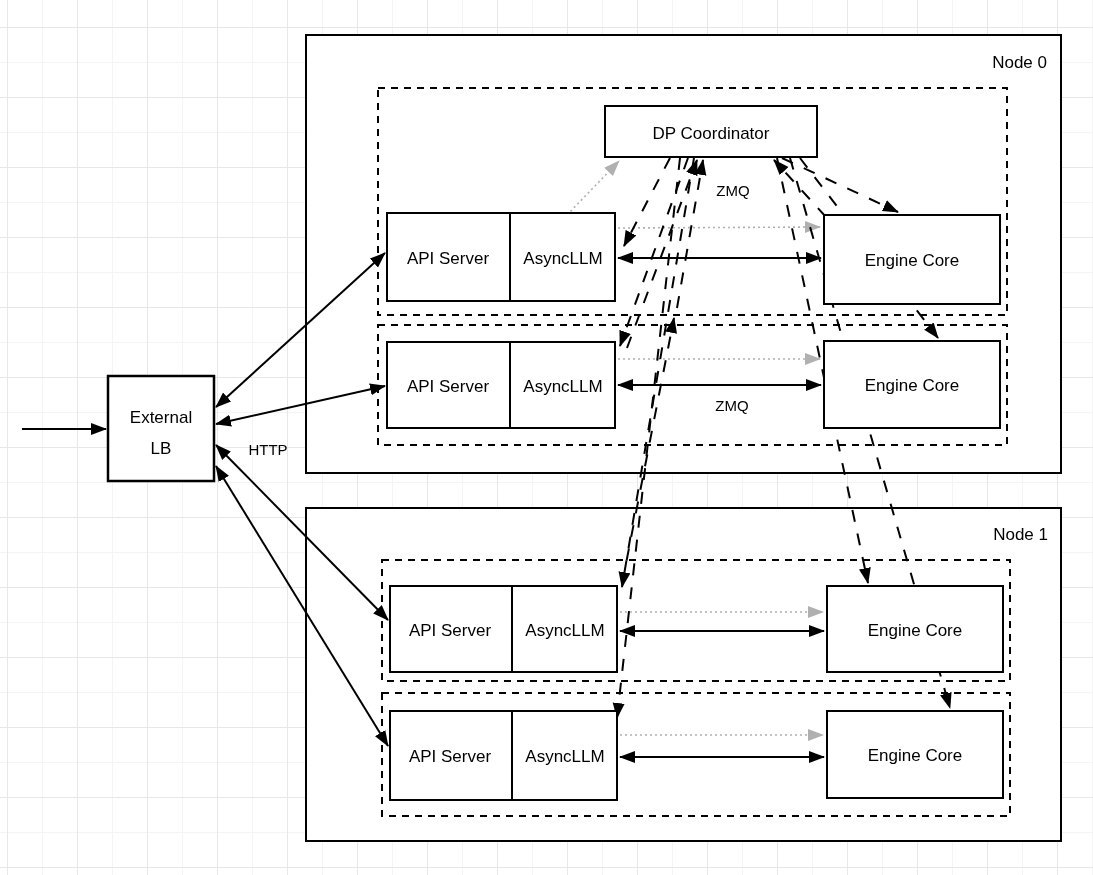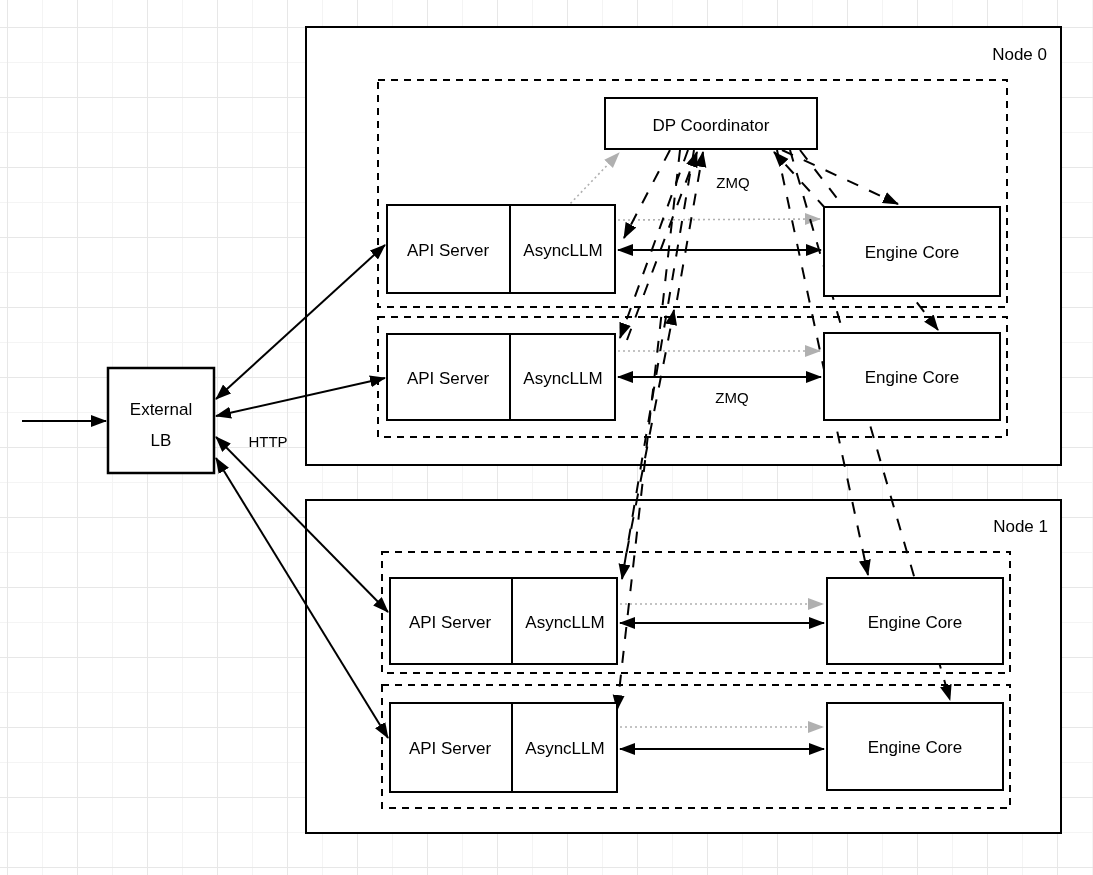--- a/index.html
+++ b/index.html
@@ -9,21 +9,21 @@
     background-color:#ffffff;
     background-image:
       linear-gradient(to right, #e7e7e7 1px, transparent 1px),
       linear-gradient(to bottom, #e7e7e7 1px, transparent 1px),
       linear-gradient(to right, #f4f4f4 1px, transparent 1px),
       linear-gradient(to bottom, #f4f4f4 1px, transparent 1px);
     background-size:70px 70px,70px 70px,35px 35px,35px 35px;
     background-position:7px 27px,7px 27px,7px 27px,7px 27px;
     overflow:hidden;
   }
-  #canvas{position:relative;width:1093px;height:824px;}
+  #canvas{position:relative;width:1093px;height:824px;margin-top:8px;}
   svg{position:absolute;left:0;top:0;}
   svg text{font-family:"Liberation Sans", sans-serif;fill:#000;}
   .boxlabel{font-size:17px;}
   .nodelabel{font-size:17px;}
   .edgelabel{font-size:15px;}
 </style>
 </head>
 <body>
 
 <div id="canvas">

